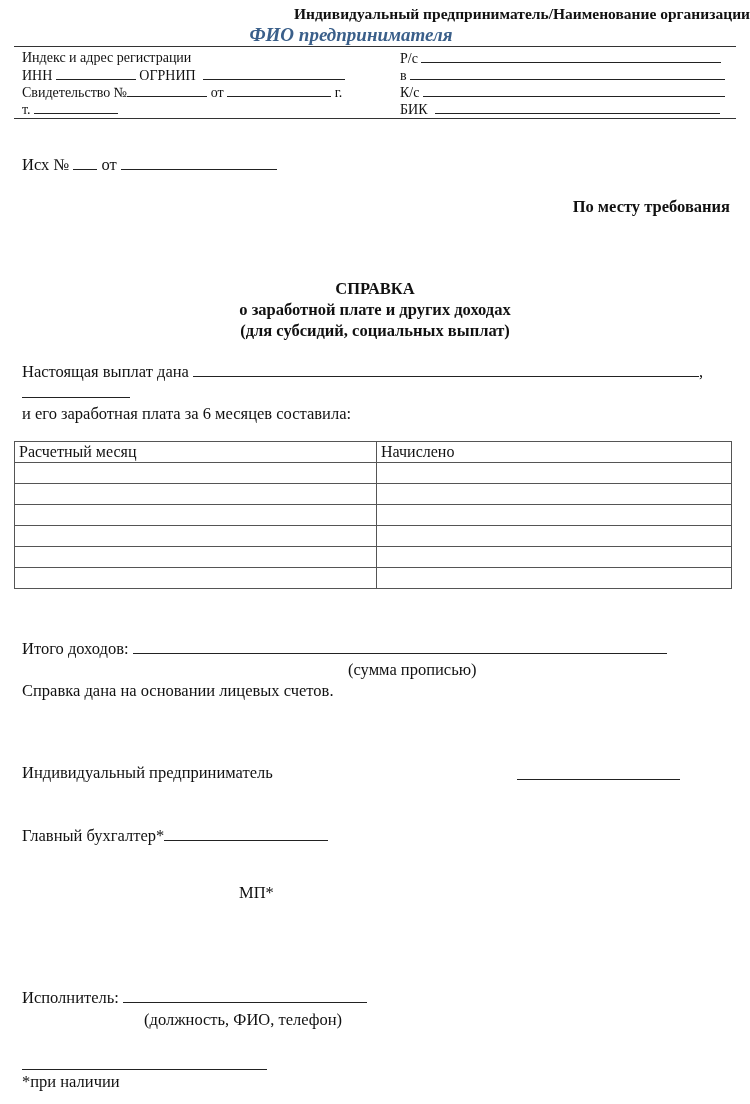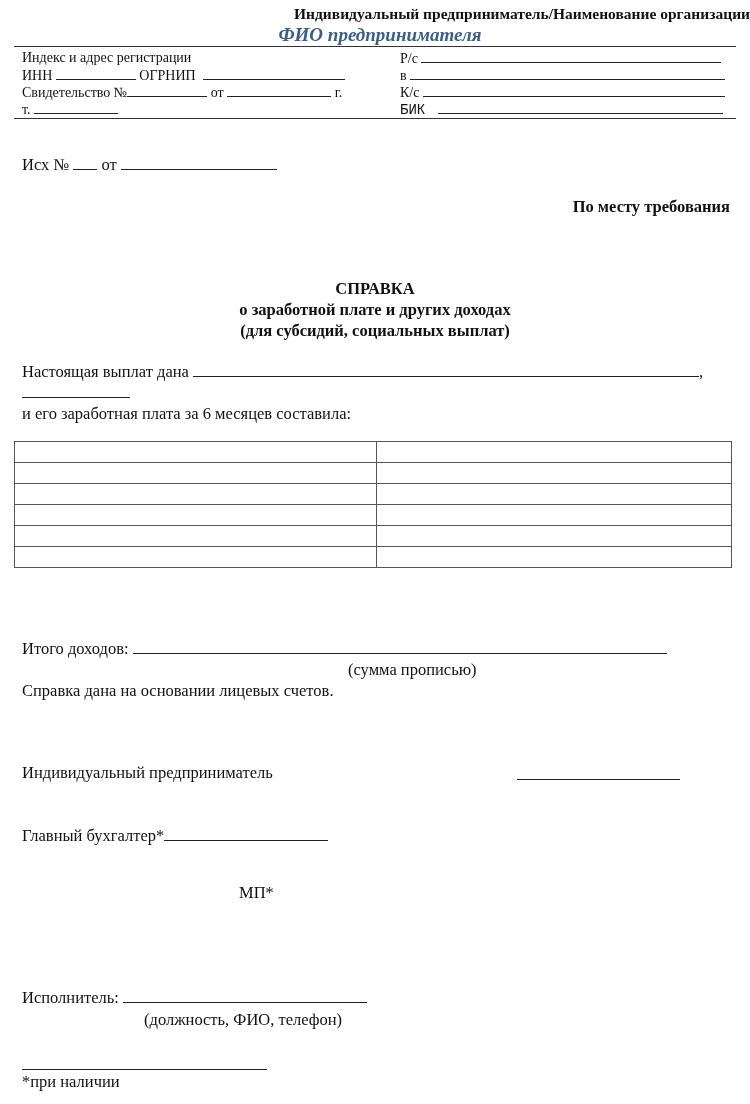--- a/index.html
+++ b/index.html
@@ -3,21 +3,21 @@
 <meta charset="utf-8">
 <style>
   html, body { margin: 0; padding: 0; background: #ffffff; }
   body {
     width: 750px; height: 1104px; position: relative; overflow: hidden;
     font-family: "Liberation Serif", "DejaVu Serif", serif;
     color: #111111;
   }
   .abs { position: absolute; white-space: nowrap; }
   .hdr-title { left: 0; width: 750px; top: 5px; text-align: right; font-weight: bold; font-size: 15.5px; }
-  .hdr-fio { left: 0; width: 702px; top: 24px; text-align: center; font-weight: bold; font-style: italic; font-size: 19px; color: #3a5f8a; padding-left: 29px; }
+  .hdr-fio { left: 0; width: 702px; top: 24px; text-align: center; font-weight: bold; font-style: italic; font-size: 19px; color: #3a5f8a; }
   .hline { position: absolute; height: 0; border-top: 1.5px solid #333; }
   .small { font-size: 14px; line-height: 16px; }
   .uline { display: inline-block; border-bottom: 1px solid #222; height: 12px; vertical-align: baseline; }
   .body-txt { font-size: 16.5px; }
   .bold { font-weight: bold; }
   .center-block { left: 0; width: 750px; text-align: center; font-weight: bold; font-size: 16.5px; line-height: 21px; }
   table.salary {
     position: absolute; left: 14px; top: 441px; width: 718px;
     border-collapse: collapse; font-size: 16px;
   }
@@ -56,21 +56,21 @@
   <span class="uline" style="width:300px;"></span>
 </div>
 <div class="abs small" style="left:400px; top:67px;">
   <span>в</span>
   <span class="uline" style="width:315px;"></span>
 </div>
 <div class="abs small" style="left:400px; top:84px;">
   <span>К/с</span>
   <span class="uline" style="width:302px;"></span>
 </div>
-<div class="abs small" style="left:400px; top:101px;font-family:Liberation Mono, monospace;">
+<div class="abs small" style="left:400px; top:101px;">
   <span>БИК</span>
   <span class="uline" style="width:285px; margin-left:4px;"></span>
 </div>
 <div class="hline" style="left:14px; top:118px; width:722px;"></div>
 
 <div class="abs body-txt" style="left:22px; top:129px;margin-top:26px;">
   <span>Исх №</span>
   <span class="uline" style="width:24px;"></span>
   <span>от</span>
   <span class="uline" style="width:156px;"></span>
@@ -86,20 +86,24 @@
   <span>Настоящая выплат дана</span>
   <span class="uline" style="width:506px;"></span><span>,</span>
 </div>
 <div class="abs body-txt" style="left:22px; top:383px;">
   <span class="uline" style="width:108px;"></span>
 </div>
 <div class="abs body-txt" style="left:22px; top:404px;">и его заработная плата за 6 месяцев составила:</div>
 
 <table class="salary">
   <tbody>
+      <tr>
+    <td class="c1">Расчетный месяц</td>
+    <td>Начислено</td>
+  </tr>
   <tr>
     <td class="c1"></td>
     <td></td>
   </tr>
   <tr>
     <td class="c1"></td>
     <td></td>
   </tr>
   <tr>
     <td class="c1"></td>

